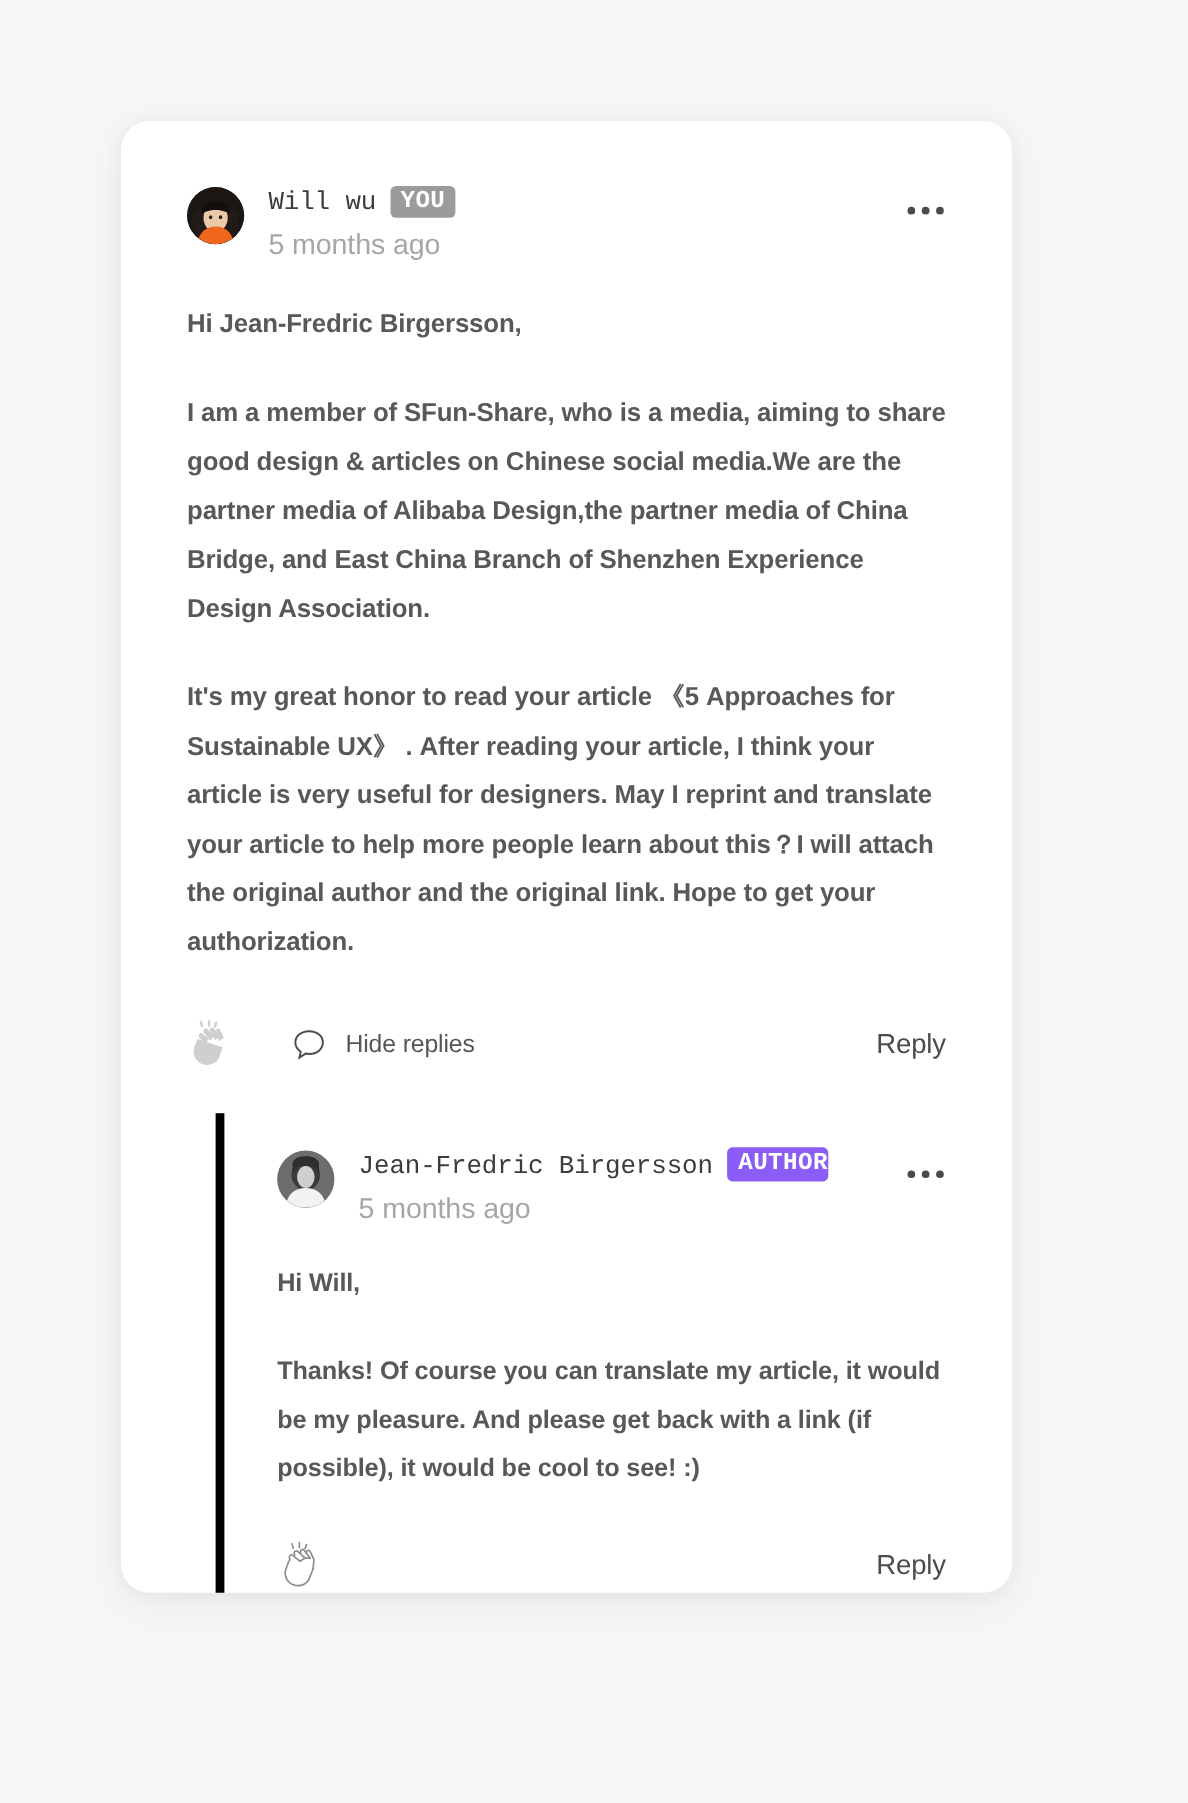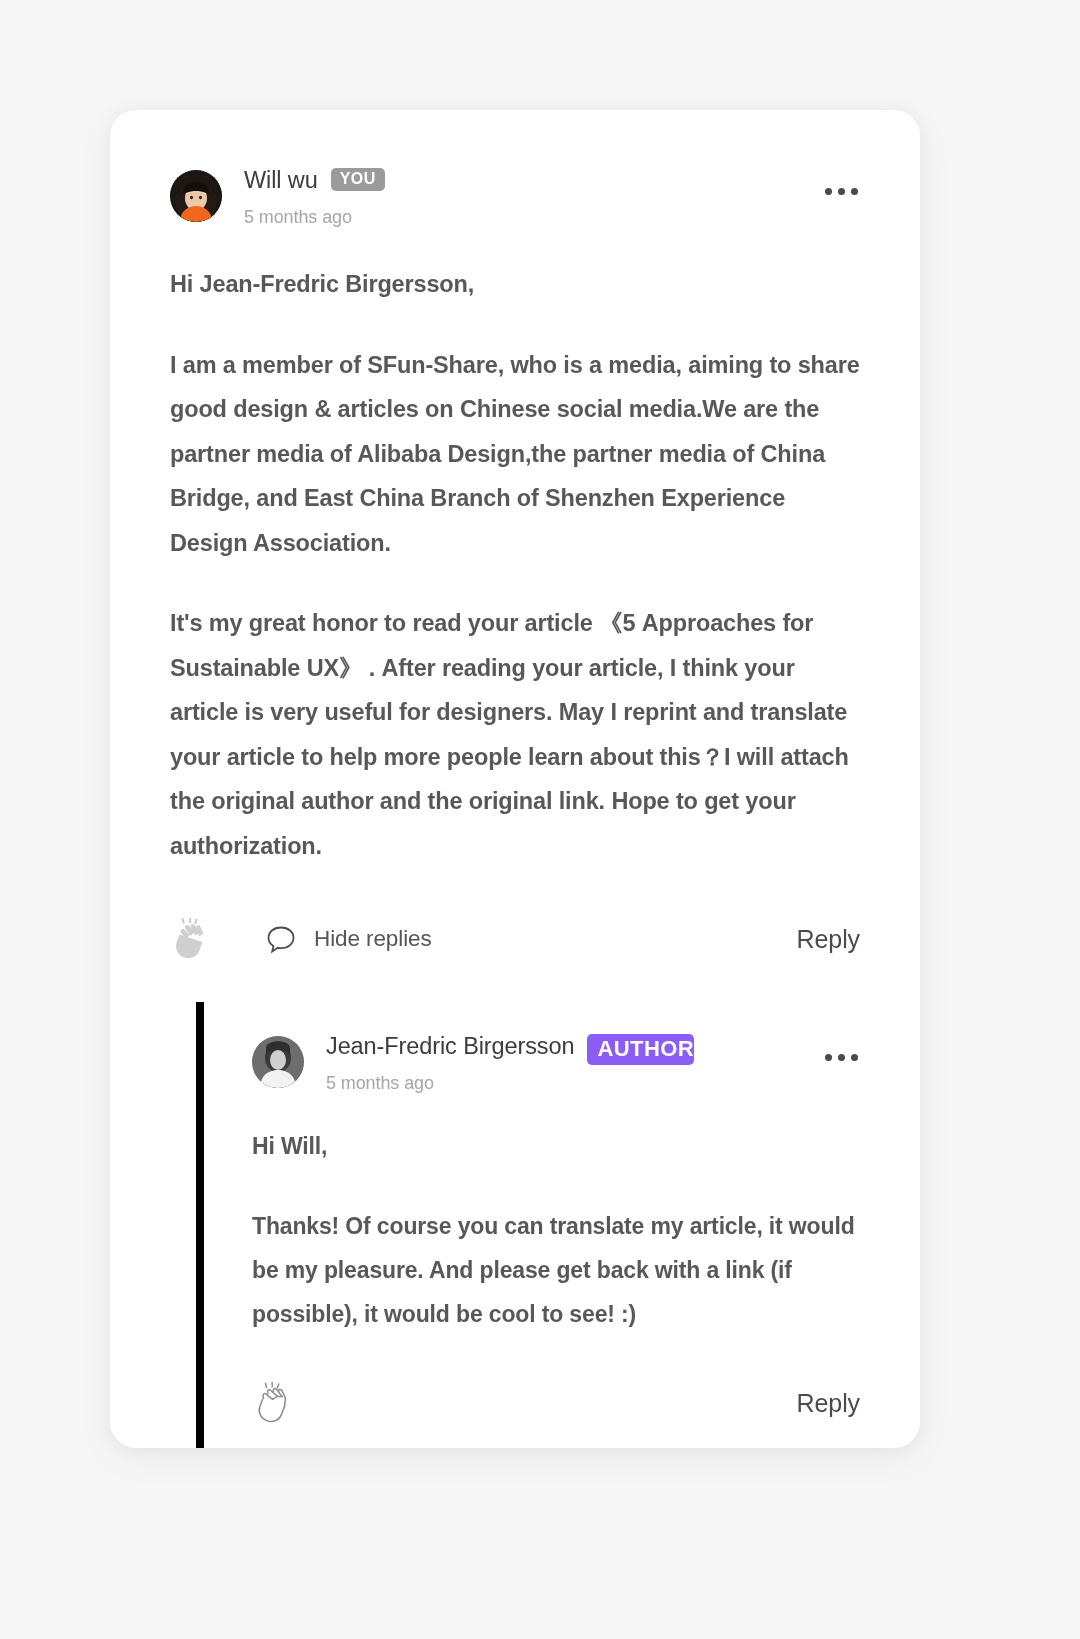--- a/index.html
+++ b/index.html
@@ -48,49 +48,49 @@
     border-radius: 50%;
     flex: 0 0 52px;
     overflow: hidden;
     background: #2b2b2b;
     margin-right: 22px;
     margin-top: 2px;
   }
   .avatar svg { display: block; width: 100%; height: 100%; }
 
   .head-meta { display: flex; flex-direction: column; justify-content: center; }
-  .name-row { display: flex; align-items: flex-start; gap: 13px; height: 30px; }
+  .name-row { display: flex; align-items: flex-end; gap: 13px; height: 30px; font-family: Liberation Mono, monospace; }
   .author-name {
     font-size: 23.5px;
     color: #3c3c3c;
     letter-spacing: -0.1px;
     line-height: 1.1;
   }
   .badge-you {
     background: #9b9b9b;
     color: #ffffff;
-    font-size: 16px;
+    font-size: 22px;
     font-weight: 700;
     letter-spacing: 0.4px;
     border-radius: 5px;
     padding: 3px 9px 4px 9px;
     line-height: 1;
   }
   .badge-author {
     background: #8b5cf6;
     color: #ffffff;
     font-size: 22px;
     font-weight: 700;
     letter-spacing: 0.4px;
     border-radius: 5px;
     padding: 4px 0 5px 10px;
     line-height: 1;
   }
   .timestamp {
-    font-size: 18px;
+    font-size: 26px;
     color: #a6a6a6;
     margin-top: 9px;
     letter-spacing: -0.1px;
   }
   .more-menu {
     position: absolute;
     right: 0;
     top: 14px;
     display: flex;
     gap: 6px;

